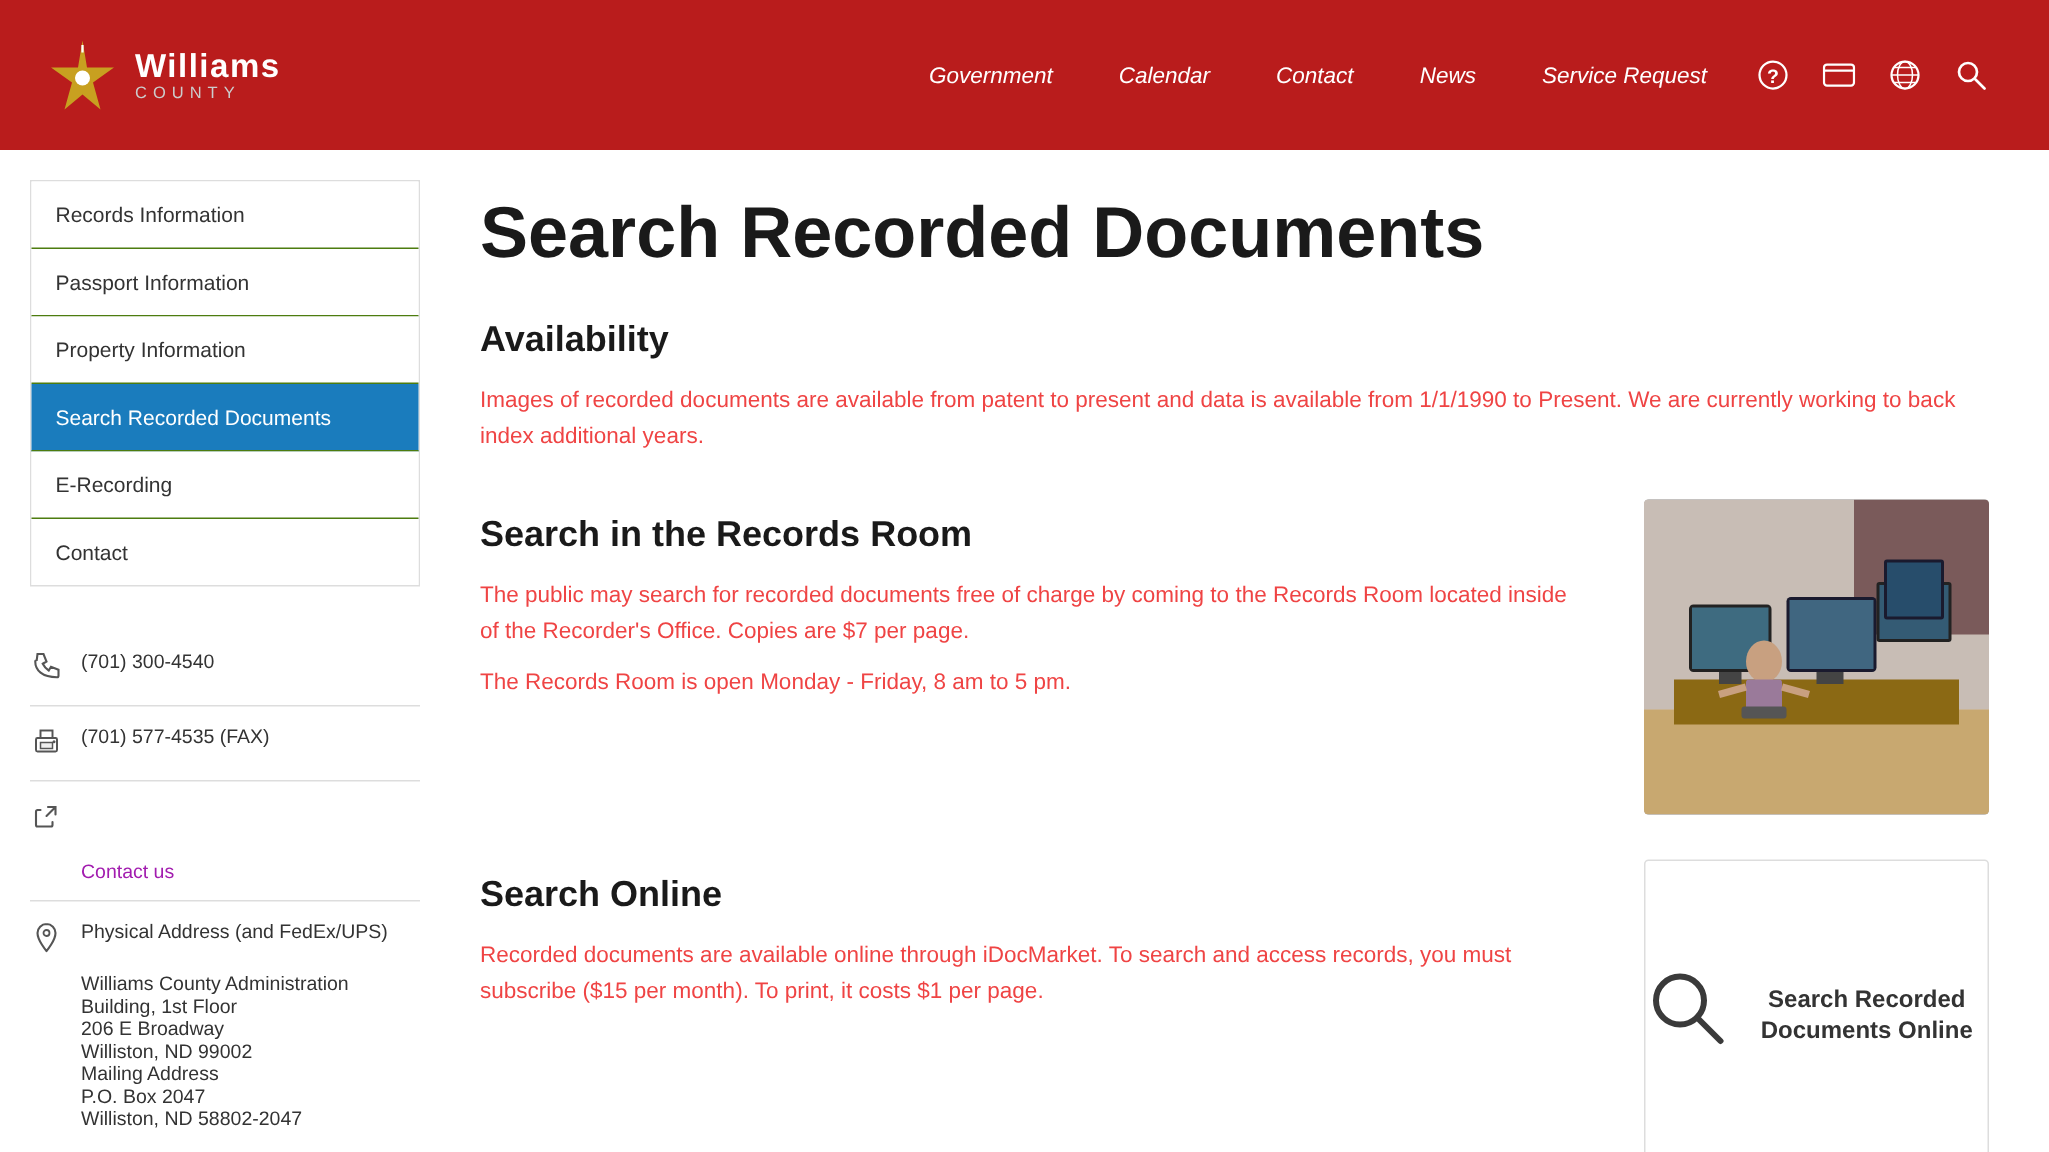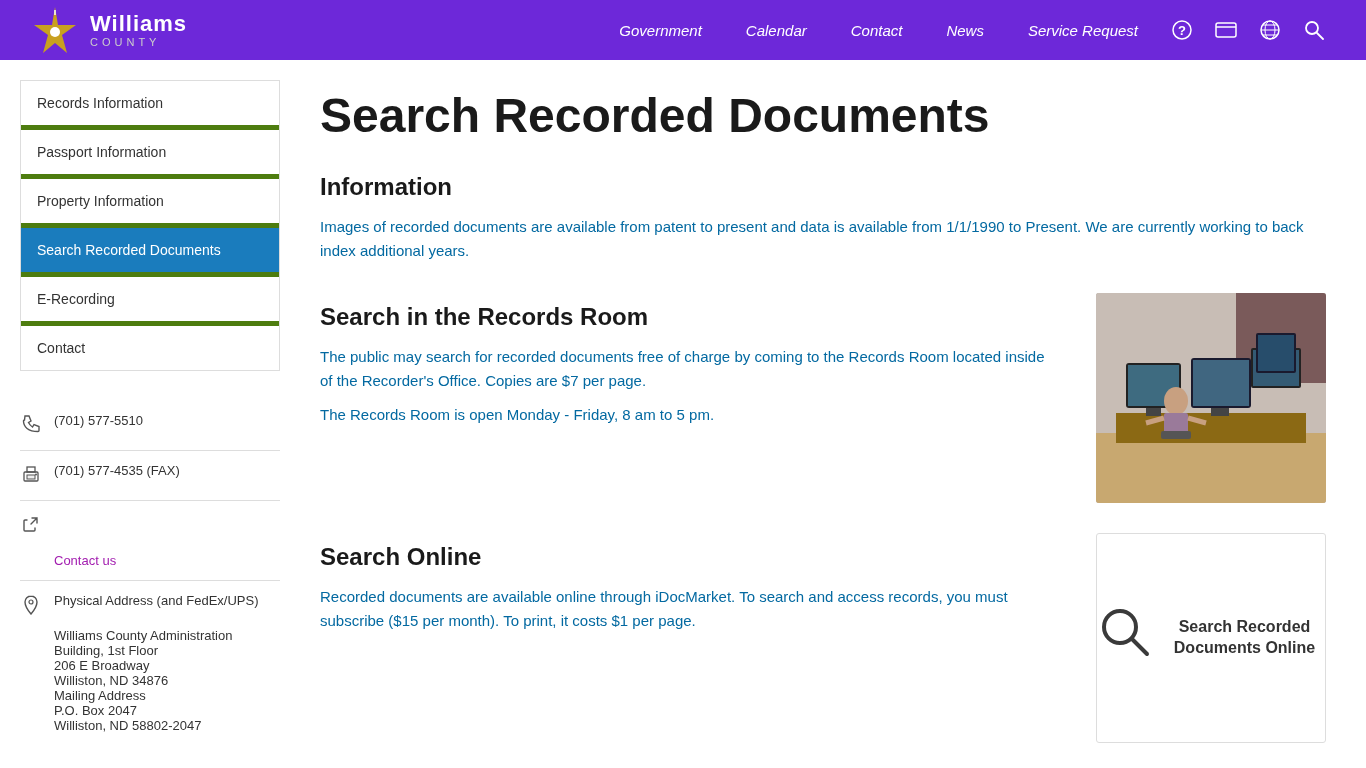--- a/index.html
+++ b/index.html
@@ -1,21 +1,21 @@
 <!DOCTYPE html>
 <html><head>
   <meta charset="utf-8">
   <style>
     * { margin: 0; padding: 0; box-sizing: border-box; }
     body { font-family: Arial, sans-serif; font-size: 15px; color: #333; background: #fff; }
 
     
     header {
-      background: #6d28d9;
-      height: 60px;
+      background: #b91c1c;
+      height: 100px;
       display: flex;
       align-items: center;
       padding: 0 30px;
       position: relative;
     }
     .logo-area {
       display: flex;
       align-items: center;
       gap: 10px;
       color: #fff;
@@ -91,21 +91,21 @@
     .sidebar-menu {
       border: 1px solid #ddd;
       margin-bottom: 20px;
     }
     .sidebar-item {
       display: block;
       padding: 14px 16px;
       text-decoration: none;
       color: #333;
       font-size: 14px;
-      border-bottom: 5px solid #4d7c0f;
+      border-bottom: 1px solid #4d7c0f;
       cursor: pointer;
       background: #fff;
     }
     .sidebar-item:last-child { border-bottom: none; }
     .sidebar-item.active {
       background: #1a7cbd;
       color: #fff;
     }
 
     .sidebar-contact {
@@ -150,21 +150,21 @@
 
     .section-heading {
       font-size: 24px;
       font-weight: 700;
       color: #1a1a1a;
       margin-bottom: 14px;
       margin-top: 10px;
     }
     .section-text {
       font-size: 15px;
-      color: #0369a1;
+      color: #ef4444;
       line-height: 1.6;
       margin-bottom: 10px;
     }
 
     .section-block {
       margin-bottom: 30px;
     }
 
     .records-room-section {
       display: flex;
@@ -301,21 +301,21 @@
       </a>
     </div>
 
     <div class="sidebar-contact">
       <div class="sidebar-contact-row">
         <span class="sidebar-icon">
           <svg width="18" height="18" viewBox="0 0 18 18" fill="none">
               <path d="M3 1h4l2 5-2.5 1.5A11 11 0 0010.5 12L12 9.5l5 2v4a1 1 0 01-1 1C6.163 16.5 1.5 11.837 1.5 6a1 1 0 011-1z" stroke="#555" stroke-width="1.4" fill="none"></path>
             </svg>
         </span>
-        <span>(701) 577-5510</span>
+        <span>(701) 300-4540</span>
       </div>
       <div class="sidebar-contact-row">
         <span class="sidebar-icon">
           <svg width="18" height="18" viewBox="0 0 18 18" fill="none">
               <rect x="2" y="7" width="14" height="9" rx="1" stroke="#555" stroke-width="1.3"></rect>
               <rect x="5" y="2" width="8" height="5" stroke="#555" stroke-width="1.3"></rect>
               <rect x="5" y="10" width="8" height="4" fill="#eee" stroke="#555" stroke-width="1"></rect>
               <circle cx="14" cy="9.5" r="1" fill="#555"></circle>
             </svg>
         </span>
@@ -333,35 +333,35 @@
         <span class="sidebar-icon">
           <svg width="18" height="20" viewBox="0 0 18 20" fill="none">
               <path d="M9 1C5.686 1 3 3.686 3 7c0 5 6 12 6 12s6-7 6-12c0-3.314-2.686-6-6-6z" stroke="#555" stroke-width="1.4"></path>
               <circle cx="9" cy="7" r="2" stroke="#555" stroke-width="1.2"></circle>
             </svg>
         </span>
         <div>
           <div style="margin-bottom:20px;">Physical Address (and FedEx/UPS)</div>
           <div>Williams County Administration Building, 1st Floor</div>
           <div>206 E Broadway</div>
-          <div>Williston, ND 34876</div>
+          <div>Williston, ND 99002</div>
           <div style="margin-top:0;">Mailing Address</div>
           <div>P.O. Box 2047</div>
           <div>Williston, ND 58802-2047</div>
         </div>
       </div>
     </div>
   </aside>
 
   <main class="main-content">
 
     <h1 class="page-title">Search Recorded Documents</h1>
 
     <div class="section-block">
-      <h2 class="section-heading">Information</h2>
+      <h2 class="section-heading">Availability</h2>
       <p class="section-text">Images of recorded documents are available from patent to present and data is available from 1/1/1990 to Present. We are currently working to back index additional years.</p>
     </div>
 
     <div class="records-room-section">
       <div class="records-room-text">
         <h2 class="section-heading">Search in the Records Room</h2>
         <p class="section-text">The public may search for recorded documents free of charge by coming to the Records Room located inside of the Recorder's Office. Copies are $7 per page.</p>
         <p class="section-text">The Records Room is open Monday - Friday, 8 am to 5 pm.</p>
       </div>
       <div class="records-room-image">

